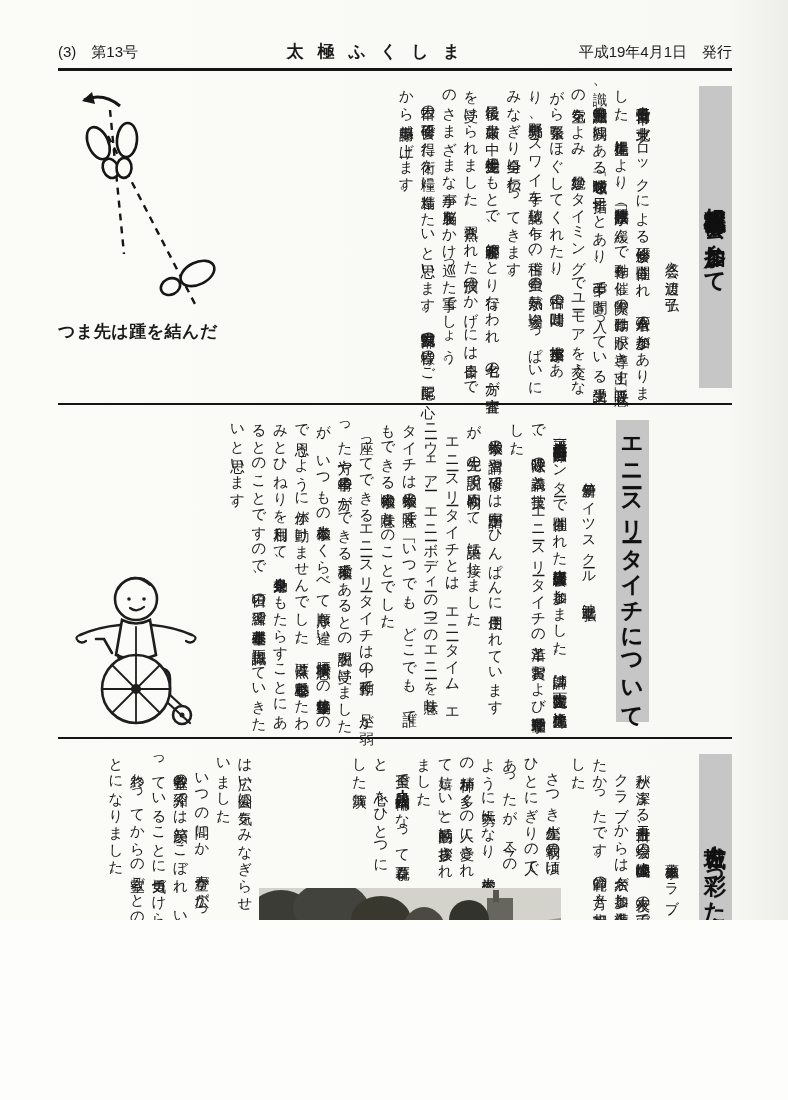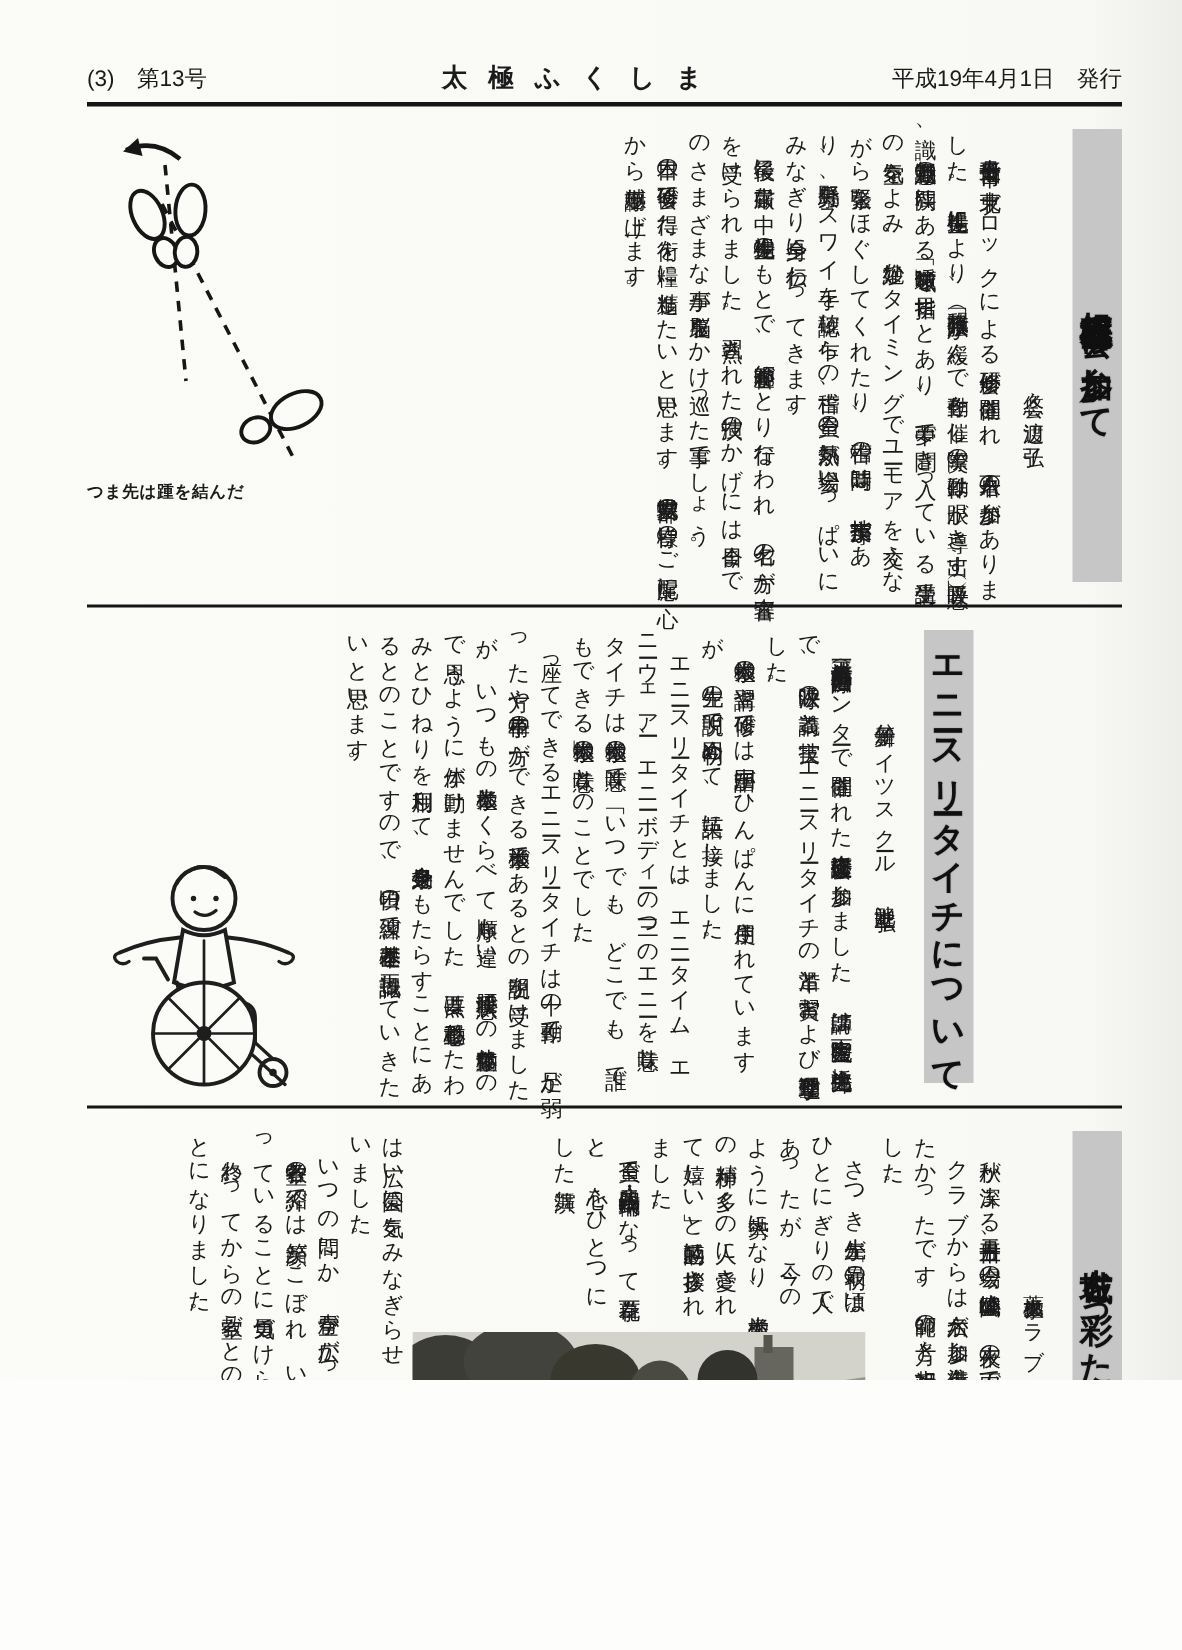--- a/index.html
+++ b/index.html
@@ -1,19 +1,19 @@
 <!DOCTYPE html>
 <html lang="ja"><head>
 <meta charset="utf-8">
 <style>
   html,body{margin:0;padding:0;background:#fdfdfb;}
   .page{
     position:relative; width:788px; height:920px; box-sizing:border-box;
     background:linear-gradient(90deg,#fbfbf8 0%,#f8f8f5 92%,#ededea 100%);
-    padding:40px 40px 0 58px; overflow:hidden; color:#1b1b1b;
+    padding:40px 56px 0 58px; overflow:hidden; color:#1b1b1b;
     font-family:"Liberation Serif","DejaVu Serif",serif;
   }
   
   .masthead{display:flex; justify-content:space-between; align-items:baseline;
     padding-bottom:5px; border-bottom:3px solid #151515;
     font-family:"Liberation Sans","DejaVu Sans",sans-serif; font-size:15px;}
   .masthead .center{letter-spacing:14px; font-size:17px; font-weight:bold;margin-left:44px;}
   
   .sec{position:relative; border-bottom:2.5px solid #151515; padding:9px 0;}
   .sec:last-of-type{border-bottom:3px solid #151515; padding-bottom:9px;}
@@ -30,21 +30,21 @@
   .author{font-size:14px; letter-spacing:1px; margin-left:8px; text-indent:0 !important;}
   .a1 .author{padding-top:172px;}
   .a2 .author{padding-top:58px;}
   
   .sec1-flex{display:flex;}
   .diagram{width:172px; flex:none; padding-top:4px;
     font-family:"Liberation Sans","DejaVu Sans",sans-serif;}
   .diagram-heading{font-weight:bold; font-size:19px; letter-spacing:1px; white-space:nowrap;}
   .diagram-heading .sub{font-size:13px; font-weight:bold;}
   .diagram-caption{font-family:"Liberation Serif","DejaVu Serif",serif;
-    font-size:11px; font-weight:bold; line-height:1.45; letter-spacing:.5px;}
+    font-size:17px; font-weight:bold; line-height:1.45; letter-spacing:.5px;}
   .sec1-flex .article{flex:1;}
   
   .sec2 .article{padding-left:168px;}
   .wheelchair{position:absolute; left:2px; bottom:6px;}
   
   .sec3-flex{display:flex; flex-direction:row-reverse; justify-content:flex-start; gap:4px;}
   .a3col{height:330px; font-size:14.5px; line-height:21.5px; letter-spacing:.5px;}
   .a3col p{margin:0; text-indent:1em;}
   .a3col p.cont{text-indent:0;}
   .photo-stack{width:304px; flex:none; display:flex; flex-direction:column; height:330px;}

